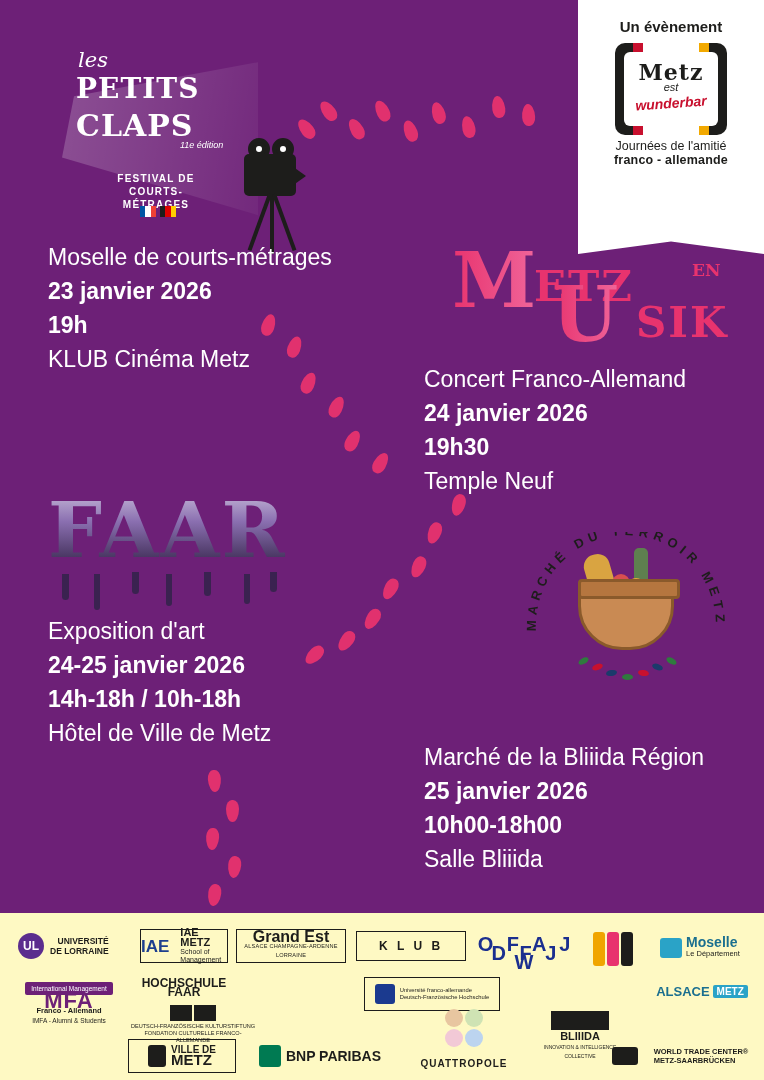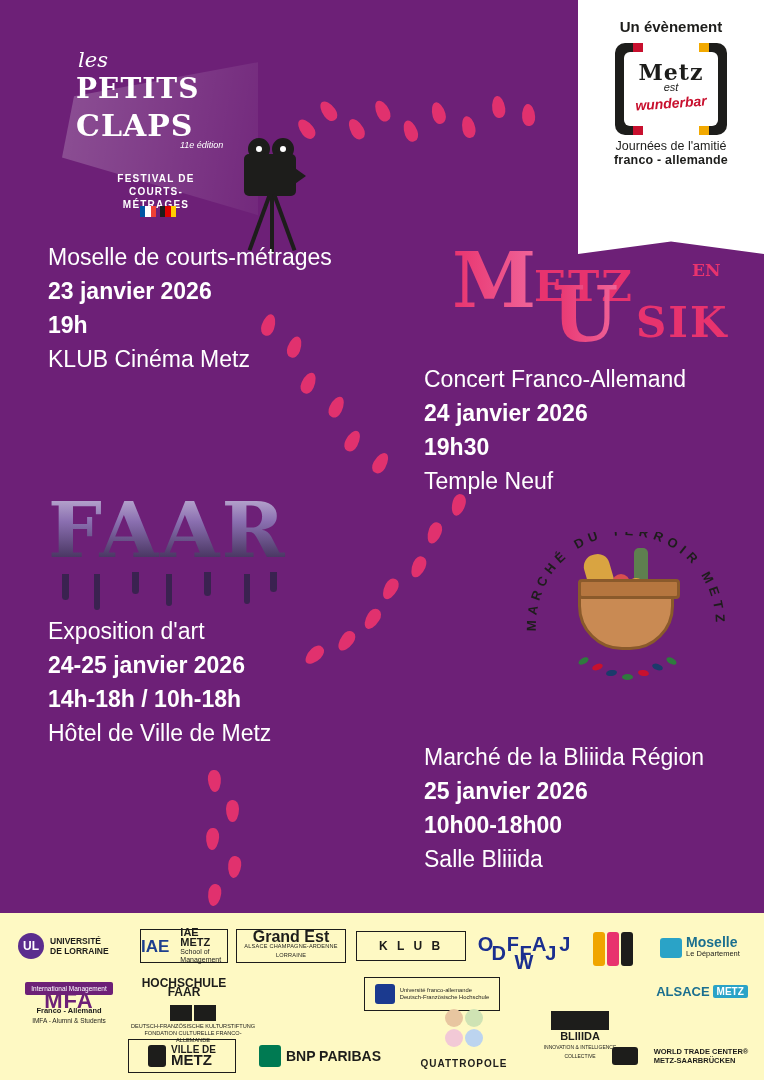--- a/index.html
+++ b/index.html
@@ -428,21 +428,21 @@
     <div class="title">Marché de la Bliiida Région</div>
     <div class="date">25 janvier 2026</div>
     <div class="time">10h00-18h00</div>
     <div class="place">Salle Bliiida</div>
   </div>
 
   <div class="partners">
 
     <div class="logo" style="left:18px;top:18px;width:120px;height:30px;justify-content:flex-start;gap:6px">
       <span style="width:26px;height:26px;border-radius:50%;background:#5b2d8e;color:#fff;display:flex;align-items:center;justify-content:center;font-size:12px;font-weight:bold">UL</span>
-      <span style="text-align:left;font-size:8.5px;line-height:10px">
+      <span style="text-align:right;font-size:8.5px;line-height:10px">
         <b>UNIVERSITÉ</b><br>
         <b>DE LORRAINE</b>
       </span>
     </div>
 
     <div class="logo bx" style="left:140px;top:16px;width:88px;height:34px;gap:11px">
       <span style="font-size:17px;font-weight:bold;color:#1d3f8f">IAE</span>
       <span style="text-align:left;font-size:7px;line-height:8px">
         <b style="font-size:11px">IAE METZ</b><br>
         <span>School of Management</span>

